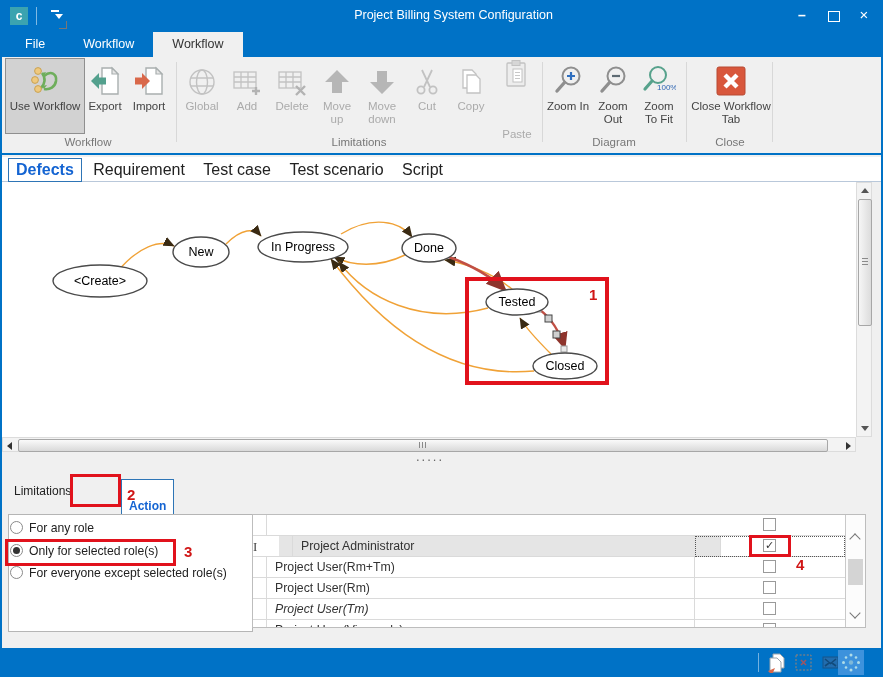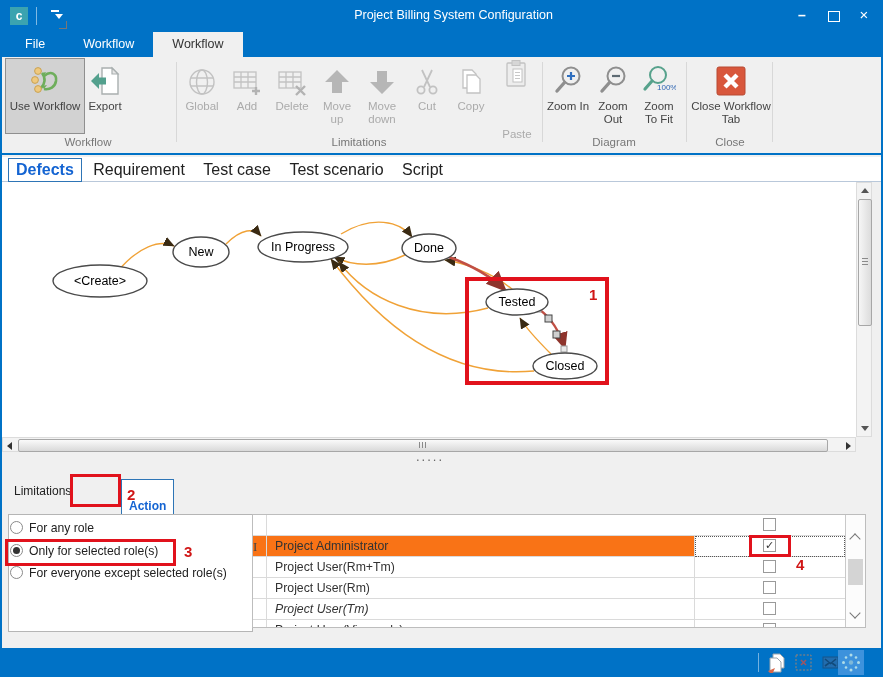--- a/index.html
+++ b/index.html
@@ -69,21 +69,21 @@
          vertical-align:-2px;margin-right:6px;box-sizing:border-box;}
   .radio.sel::after{content:"";display:block;width:7px;height:7px;margin:2px;border-radius:50%;background:#333;}
   
   .rtable{position:absolute;left:252px;top:514px;width:614px;height:114px;background:#fff;border:1px solid #BDBDBD;
           box-sizing:border-box;overflow:hidden;font-size:12.3px;color:#333;}
   .trow{position:absolute;left:0;width:612px;height:21px;border-bottom:1px solid #DADADA;box-sizing:border-box;}
   .cell-gutter{position:absolute;left:0;top:0;width:14px;height:100%;border-right:1px solid #DADADA;box-sizing:border-box;}
   .cell-role{position:absolute;left:14px;top:0;width:428px;height:100%;border-right:1px solid #DADADA;
              box-sizing:border-box;line-height:20px;padding-left:8px;}
   .cell-check{position:absolute;left:442px;top:0;width:150px;height:100%;box-sizing:border-box;}
-  .trow.sel .cell-gutter,.trow.sel .cell-role{background:#f97316;}
+  .trow.sel .cell-gutter,.trow.sel .cell-role{background:#e5e5e5;margin-left:26px;}
   .cb{position:absolute;left:68px;top:3px;width:13px;height:13px;border:1px solid #9A9A9A;background:#fff;
       box-sizing:border-box;text-align:center;line-height:11px;font-size:11px;color:#333;}
   .focus-cell{position:absolute;left:442px;top:21px;width:150px;height:21px;border:1px dotted #555;box-sizing:border-box;}
   .tscroll{position:absolute;left:592px;top:0;width:20px;height:112px;border-left:1px solid #C9C9C9;background:#FCFCFC;box-sizing:border-box;}
   .tthumb{position:absolute;left:2px;top:44px;width:15px;height:26px;background:#D4D4D4;}
   .chev{position:absolute;left:5px;width:9px;height:9px;}
   .chev::before{content:"";position:absolute;left:0;top:2px;width:7px;height:7px;border:solid #777;border-width:0 1.6px 1.6px 0;}
   .chev-up::before{transform:rotate(-135deg);top:4px;}
   .chev-dn::before{transform:rotate(45deg);top:0;}
   .ibeam{position:absolute;left:253px;top:539px;color:#444;font-size:13px;font-family:"Liberation Serif",serif;}
@@ -141,20 +141,30 @@
       <div class="ric">
         <svg width="32" height="32" viewBox="0 0 32 32">
           <path d="M13,3 h10 l6,6 v20 h-16 z" fill="#fff" stroke="#A9AFAF" stroke-width="1.4"></path>
           <path d="M23,3 l6,6 h-6 z" fill="#E6E6E6" stroke="#A9AFAF" stroke-width="1.2"></path>
           <path d="M2,16 l8,-8 v4.5 h7 v7 h-7 v4.5 z" fill="#53A08D"></path>
         </svg>
       </div>
       <div class="rlab">Export</div>
     </div>
 
+    <div class="rbtn" style="left:127px;width:44px;">
+      <div class="ric">
+        <svg width="32" height="32" viewBox="0 0 32 32">
+          <path d="M13,3 h10 l6,6 v20 h-16 z" fill="#fff" stroke="#A9AFAF" stroke-width="1.4"></path>
+          <path d="M23,3 l6,6 h-6 z" fill="#E6E6E6" stroke="#A9AFAF" stroke-width="1.2"></path>
+          <path d="M17,16 l-8,-8 v4.5 h-7 v7 h7 v4.5 z" fill="#D9684A"></path>
+        </svg>
+      </div>
+      <div class="rlab">Import</div>
+    </div>
 
     <div class="rsep" style="left:176px;"></div>
 
     <div class="rbtn disabled" style="left:180px;width:44px;">
       <div class="ric">
         <svg width="30" height="30" viewBox="0 0 30 30">
           <g stroke="#C2C2C2" fill="none" stroke-width="1.4">
             <circle cx="15" cy="15" r="12"></circle>
               <ellipse cx="15" cy="15" rx="5.5" ry="12"></ellipse>
             <path d="M4,11 h22 M4,19 h22"></path>

